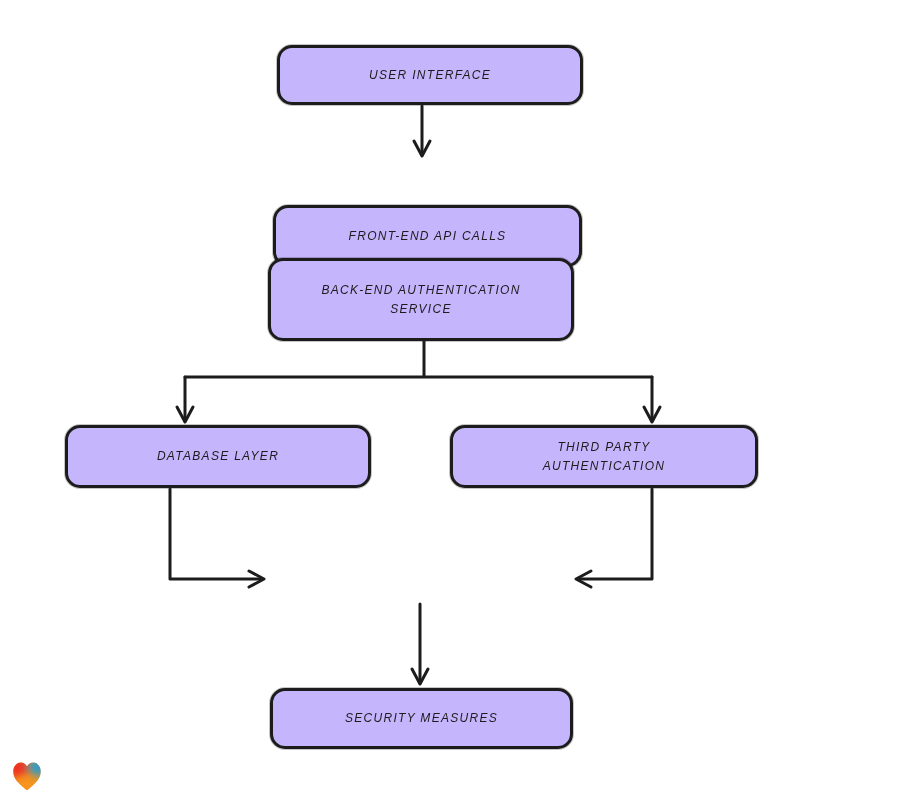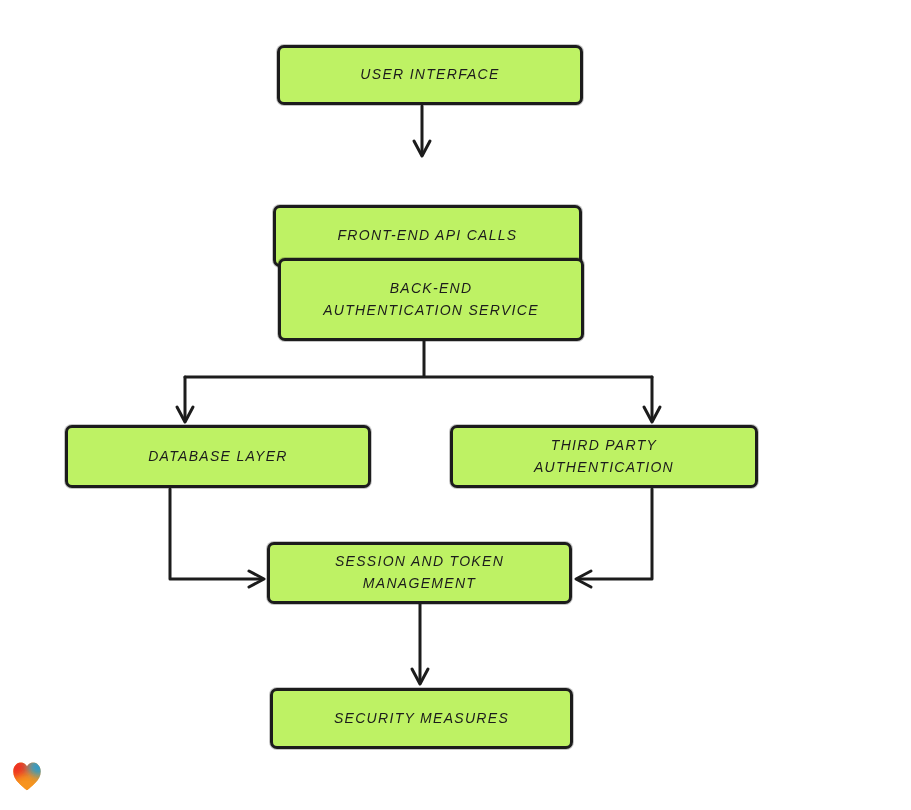--- a/index.html
+++ b/index.html
@@ -21,41 +21,41 @@
     position: absolute;
     left: 0;
     top: 0;
     width: 911px;
     height: 810px;
     pointer-events: none;
   }
   .node {
     position: absolute;
     box-sizing: border-box;
-    background: #bef264;
+    background: #c4b5fd;
     border: 3px solid #1c1c1c;
-    border-radius: 7px;
+    border-radius: 15px;
     box-shadow: 0 0 0 1px rgba(28,28,28,0.25);
     display: flex;
     align-items: center;
     justify-content: center;
     text-align: center;
     padding: 4px 42px;
     color: #1c1c1c;
     font-style: italic;
-    font-size: 14px;
+    font-size: 12px;
     font-weight: 500;
     letter-spacing: 1.3px;
     line-height: 1.55;
     cursor: default;
   }
   
   .n-user-interface        { left: 277px; top: 45px;  width: 306px; height: 60px; }
   .n-front-end-api-calls   { left: 273px; top: 158px; width: 309px; height: 62px; margin-top: 47px; }
-  .n-back-end-auth-service { left: 278px; top: 258px; width: 306px; height: 83px; }
+  .n-back-end-auth-service { left: 268px; top: 258px; width: 306px; height: 83px; }
   .n-database-layer        { left: 65px;  top: 425px; width: 306px; height: 63px; }
   .n-third-party-auth      { left: 450px; top: 425px; width: 308px; height: 63px; }
   .n-session-token-mgmt    { left: 267px; top: 542px; width: 305px; height: 62px; }
   .n-security-measures     { left: 270px; top: 688px; width: 303px; height: 61px; text-align: right; }
   .logo {
     position: absolute;
     left: 10px;
     top: 760px;
     width: 34px;
     height: 34px;
@@ -105,23 +105,20 @@
   </div>
 
   <div class="node n-database-layer">
     <span>DATABASE LAYER</span>
   </div>
 
   <div class="node n-third-party-auth">
     <span>THIRD PARTY AUTHENTICATION</span>
   </div>
 
-  <div class="node n-session-token-mgmt">
-    <span>SESSION AND TOKEN MANAGEMENT</span>
-  </div>
 
   <div class="node n-security-measures">
     <span>SECURITY MEASURES</span>
   </div>
 
   <svg class="logo" viewBox="0 0 32 32" xmlns="http://www.w3.org/2000/svg">
     <defs>
       <clipPath id="heartClip">
         <path d="M16 28.5 C 11.5 24.5, 3 19, 3 10.8 C 3 5.6, 6.9 2.4, 10.4 2.4 C 13 2.4, 15 4, 16 6.2 C 17 4, 19 2.4, 21.6 2.4 C 25.1 2.4, 29 5.6, 29 10.8 C 29 19, 20.5 24.5, 16 28.5 Z"></path>
       </clipPath>

